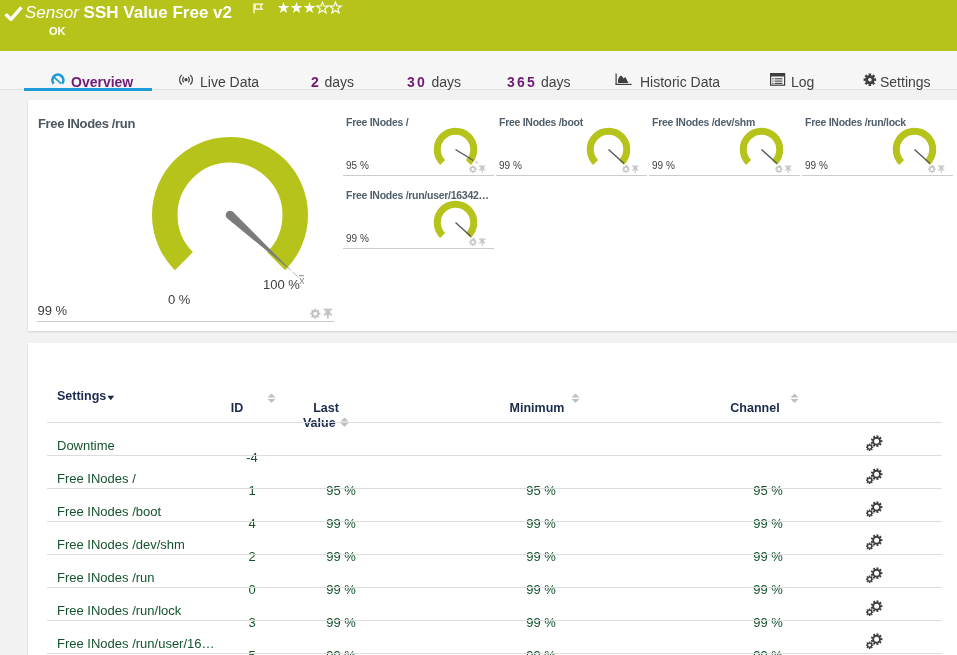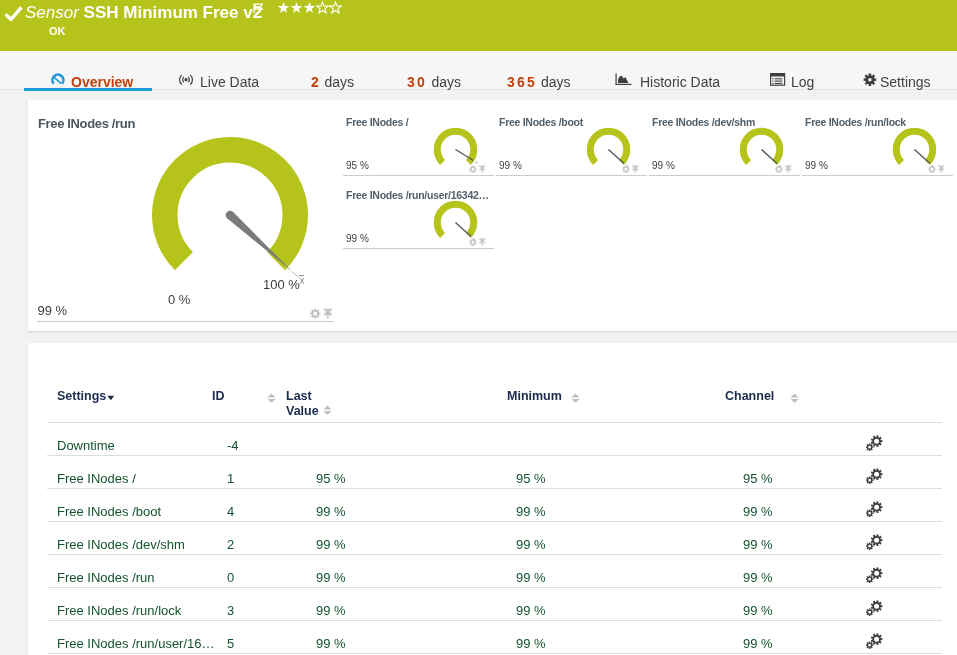--- a/index.html
+++ b/index.html
@@ -9,39 +9,39 @@
 .topbar{left:0;top:0;width:957px;height:51px;background:var(--g);}
 .tabbar{left:0;top:51px;width:957px;height:39px;background:#f6f6f6;border-bottom:1px solid #e3e3e3;}
 .panel{background:#fff;box-shadow:0 1px 2px rgba(0,0,0,.14);}
 .p1{left:28px;top:100px;width:929px;height:231px;}
 .p2{left:28px;top:343px;width:929px;height:313px;}
 .ttl{color:#fff;font-size:17px;left:25px;top:3px;white-space:nowrap;}
 .ttl i{font-style:italic;font-weight:400;}
 .ttl b{font-weight:700;}
 .ok{color:#fff;font-size:11px;font-weight:700;left:49px;top:24.5px;}
 .tab{font-size:14px;color:#414141;top:74px;white-space:nowrap;}
-.tab b{color:#c2410c;}
+.tab b{color:#701a75;}
 .uline{left:24px;top:88px;width:128px;height:3px;background:#1d9bd8;}
 .gt{font-size:12.5px;font-weight:700;color:#4d565e;letter-spacing:-0.1px;white-space:nowrap;}
 .st{font-size:10.5px;font-weight:700;color:#51606c;letter-spacing:-0.28px;white-space:nowrap;}
 .gv{font-size:13px;color:#3d3d3d;}
 .sv{font-size:10px;color:#3d3d3d;}
 .glbl{font-size:13px;color:#3d3d3d;}
 .rule{height:1px;background:#ccc;}
 .hdr{font-size:12.5px;font-weight:700;color:#1b2b4d;line-height:14.5px;}
 .cell{font-size:13px;color:#14532d;white-space:nowrap;}
-.r{text-align:left;}
+.r{text-align:center;margin-top:12px;}
 .sep{height:1px;background:#ddd;left:47px;width:895px;}
 </style></head><body>
 
 <div class="abs topbar"></div>
 <svg class="abs" style="left:4px;top:6px" width="19" height="15" viewBox="0 0 19 15">
 <path d="M1.6 8.3 L7 13.4 L17.4 1.4" fill="none" stroke="#fff" stroke-width="3.4"></path>
 </svg>
-<div class="abs ttl"><i>Sensor</i> <b>SSH Minimum Free v2</b></div>
+<div class="abs ttl"><i>Sensor</i> <b>SSH Value Free v2</b></div>
 <svg class="abs" style="left:253px;top:3px" width="11" height="11" viewBox="0 0 11 11">
 <line x1="1" y1="0.5" x2="1" y2="10.2" stroke="#fff" stroke-width="1.3"></line>
 <path d="M2.2 1.1 H9.4 L7.5 3.6 L9.4 6.1 H2.2 Z" fill="none" stroke="#fff" stroke-width="1.1"></path>
 </svg>
 <svg class="abs" style="left:277px;top:1px" width="66" height="14" viewBox="0 0 66 14">
     <polygon points="6.5,0.9 7.94,5.02 12.3,5.11 8.83,7.76 10.09,11.94 6.5,9.45 2.91,11.94 4.17,7.76 0.7,5.11 5.06,5.02" fill="#fff"></polygon>
     <polygon points="19.5,0.9 20.94,5.02 25.3,5.11 21.83,7.76 23.09,11.94 19.5,9.45 15.91,11.94 17.17,7.76 13.7,5.11 18.06,5.02" fill="#fff"></polygon>
     <polygon points="32.5,0.9 33.94,5.02 38.3,5.11 34.83,7.76 36.09,11.94 32.5,9.45 28.91,11.94 30.17,7.76 26.7,5.11 31.06,5.02" fill="#fff"></polygon>
     <polygon points="45.5,0.9 46.94,5.02 51.3,5.11 47.83,7.76 49.09,11.94 45.5,9.45 41.91,11.94 43.17,7.76 39.7,5.11 44.06,5.02" fill="none" stroke="#fff" stroke-width="1.1"></polygon>
     <polygon points="58.5,0.9 59.94,5.02 64.3,5.11 60.83,7.76 62.09,11.94 58.5,9.45 54.91,11.94 56.17,7.76 52.7,5.11 57.06,5.02" fill="none" stroke="#fff" stroke-width="1.1"></polygon>

